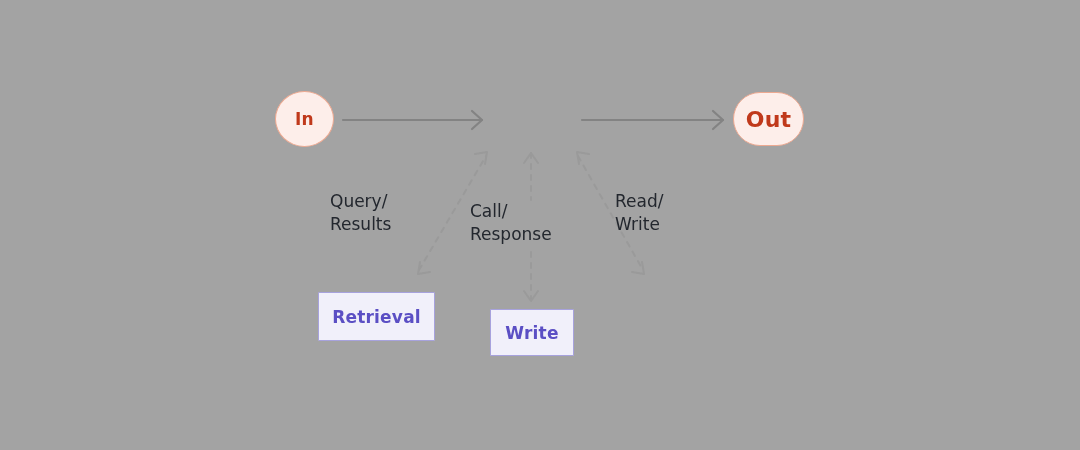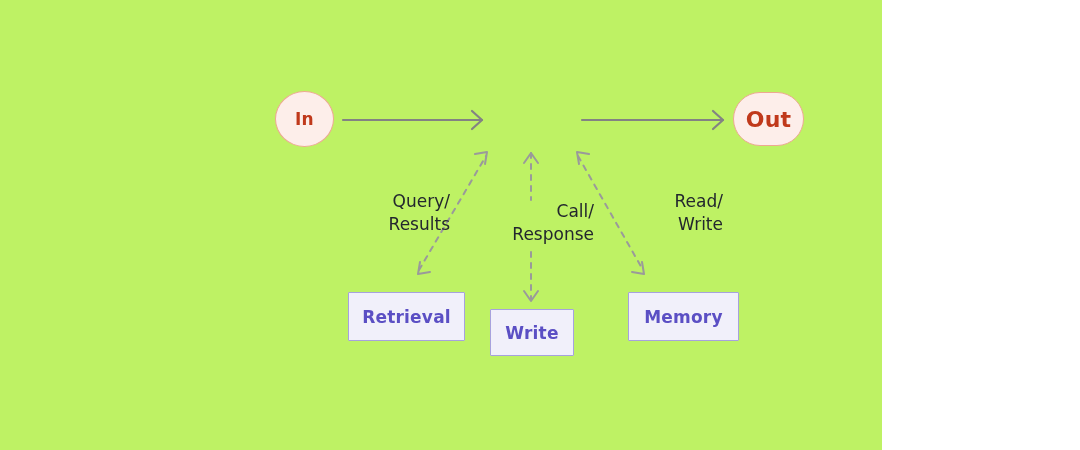--- a/index.html
+++ b/index.html
@@ -5,23 +5,23 @@
   html, body {
     margin: 0;
     padding: 0;
     background: #ffffff;
   }
   body {
     font-family: "DejaVu Sans", sans-serif;
   }
   #stage {
     position: relative;
-    width: 882px;
+    width: 1080px;
     height: 450px;
-    background: #bef264;
+    background: #a3a3a3;
     overflow: hidden;
   }
   #wires {
     position: absolute;
     left: 0;
     top: 0;
     width: 1080px;
     height: 450px;
     pointer-events: none;
   }
@@ -77,41 +77,40 @@
     background: #f1f0fa;
     border: 1.6px solid #a7a2dd;
     color: #5b4fc4;
     font-size: 17px;
   }
   .node-retrieval {
     left: 318px;
     top: 292px;
     width: 117px;
     height: 49px;
-    margin-left: 30px;
   }
   .node-tools {
     left: 490px;
     top: 309px;
     width: 84px;
     height: 47px;
   }
   .node-memory {
     left: 628px;
     top: 292px;
     width: 111px;
     height: 49px;
   }
   
   .edge-label {
     position: absolute;
     color: #23272e;
     font-size: 17px;
     line-height: 23px;
-    text-align: right;
+    text-align: left;
     white-space: pre-line;
   }
   .label-query {
     left: 330px;
     top: 190px;
     width: 120px;
   }
   .label-call {
     left: 470px;
     top: 200px;
@@ -168,21 +167,20 @@
 
   <div class="node node-in">In</div>
 
 
   <div class="node node-out">Out</div>
 
   <div class="node node-comp node-retrieval">Retrieval</div>
 
   <div class="node node-comp node-tools">Write</div>
 
-  <div class="node node-comp node-memory">Memory</div>
 
   <div class="edge-label label-query">Query/
 Results</div>
 
   <div class="edge-label label-read">Read/
 Write</div>
 
   <div class="edge-label label-call">Call/
 Response</div>
 

